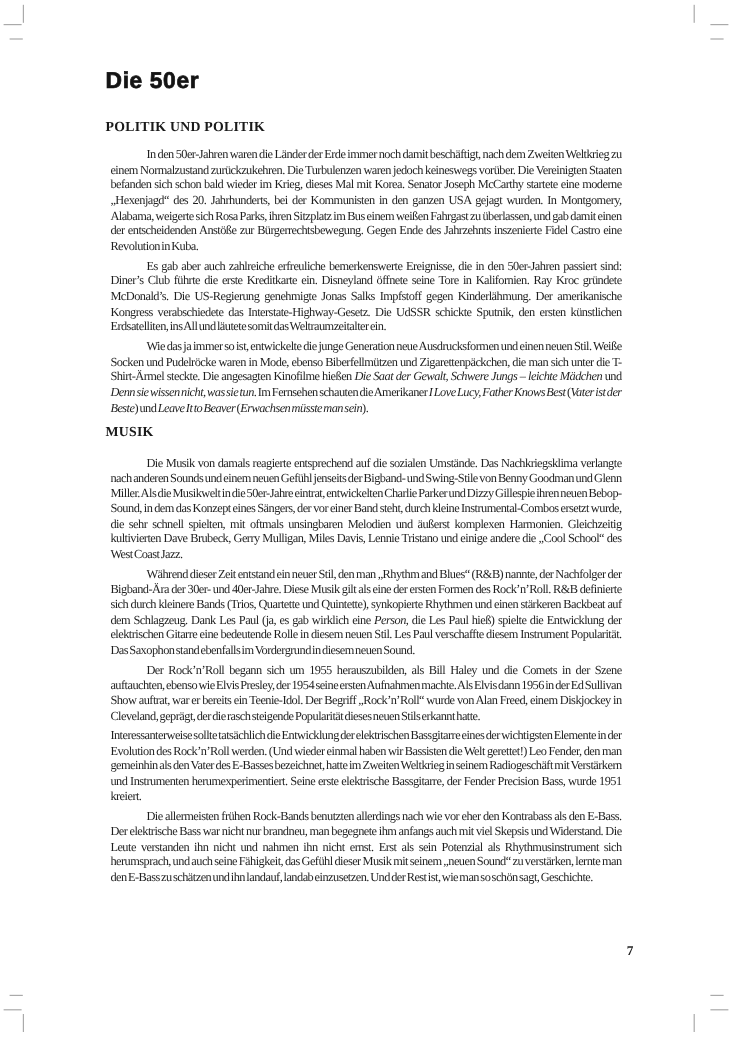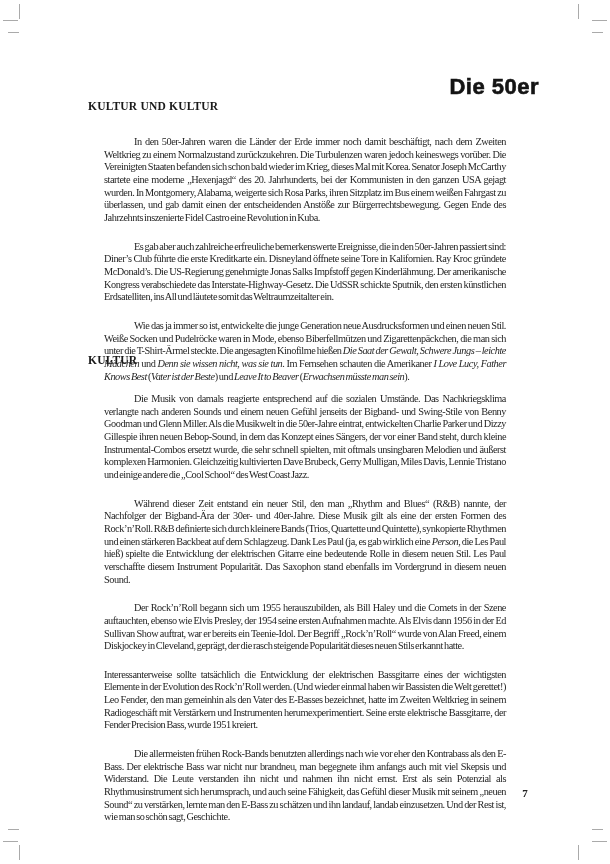--- a/index.html
+++ b/index.html
@@ -17,25 +17,25 @@
   }
   
   .cm {
     position: absolute;
     background: #aaaaaa;
   }
   
   .title {
     position: absolute;
     left: 88px; top: 57px; width: 434px;
-    margin: 17px;
-    text-align: right;
+    margin: 0;
+    text-align: left;
     font-family: "Liberation Sans", sans-serif;
     font-weight: bold;
-    font-size: 22px;
+    font-size: 19px;
     letter-spacing: 0.5px;
     color: #141414;
     -webkit-text-stroke: 0.6px #141414;
   }
   
   .sec-heading {
     position: absolute;
     left: 88px; width: 434px;
     margin: 0;
     font-family: "Liberation Serif", serif;
@@ -47,21 +47,21 @@
   .sec-heading.politik { top: 100px; }
   .sec-heading.musik   { top: 354px; }
   
   .paras {
     position: absolute;
     left: 88px; width: 434px;
   }
   .paras.politik { top: 120px; }
   .paras.musik   { top: 377px; }
   .paras p {
-    margin: 16px;
+    margin: 4px;
     font-size: 10.3px;
     line-height: 12.65px;
     letter-spacing: -0.45px;
     word-spacing: -1px;
     text-align: justify;
     text-indent: 30px;
     color: #1f1f1f;
     font-family: Liberation Serif, serif;
   }
   .paras p.no-indent { text-indent: 0; }
@@ -95,30 +95,30 @@
     <span class="cm" style="left:19px;top:845px;width:1px;height:15px"></span>
 
     <span class="cm" style="left:592px;top:829px;width:11px;height:1px"></span>
     <span class="cm" style="left:592px;top:841px;width:15px;height:1px"></span>
     <span class="cm" style="left:578px;top:845px;width:1px;height:15px"></span>
   </div>
 
   <h1 class="title">Die 50er</h1>
 
   <section>
-    <h2 class="sec-heading politik">KULTUR UND KULTUR</h2>
+    <h2 class="sec-heading politik">POLITIK UND POLITIK</h2>
     <div class="paras politik">
         <p><span>In den 50er-Jahren waren die Länder der Erde immer noch damit beschäftigt, nach dem Zweiten Weltkrieg zu einem Normalzustand zurückzukehren. Die Turbulenzen waren jedoch keineswegs vorüber. Die Vereinigten Staaten befanden sich schon bald wieder im Krieg, dieses Mal mit Korea. Senator Joseph McCarthy startete eine moderne „Hexenjagd“ des 20. Jahrhunderts, bei der Kommunisten in den ganzen USA gejagt wurden. In Montgomery, Alabama, weigerte sich Rosa Parks, ihren Sitzplatz im Bus einem weißen Fahrgast zu überlassen, und gab damit einen der entscheidenden Anstöße zur Bürgerrechtsbewegung. Gegen Ende des Jahrzehnts inszenierte Fidel Castro eine Revolution in Kuba.</span></p>
         <p><span>Es gab aber auch zahlreiche erfreuliche bemerkenswerte Ereignisse, die in den 50er-Jahren passiert sind: Diner’s Club führte die erste Kreditkarte ein. Disneyland öffnete seine Tore in Kalifornien. Ray Kroc gründete McDonald’s. Die US-Regierung genehmigte Jonas Salks Impfstoff gegen Kinderlähmung. Der amerikanische Kongress verabschiedete das Interstate-Highway-Gesetz. Die UdSSR schickte Sputnik, den ersten künstlichen Erdsatelliten, ins All und läutete somit das Weltraumzeitalter ein.</span></p>
         <p><span>Wie das ja immer so ist, entwickelte die junge Generation neue Ausdrucksformen und einen neuen Stil. Weiße Socken und Pudelröcke waren in Mode, ebenso Biberfellmützen und Zigarettenpäckchen, die man sich unter die T-Shirt-Ärmel steckte. Die angesagten Kinofilme hießen </span><i>Die Saat der Gewalt, Schwere Jungs – leichte Mädchen</i><span> und </span><i>Denn sie wissen nicht, was sie tun</i><span>. Im Fernsehen schauten die Amerikaner </span><i>I Love Lucy, Father Knows Best</i><span> (</span><i>Vater ist der Beste</i><span>) und </span><i>Leave It to Beaver</i><span> (</span><i>Erwachsen müsste man sein</i><span>).</span></p>
       </div>
   </section>
 
   <section>
-    <h2 class="sec-heading musik">KULTUR</h2>
+    <h2 class="sec-heading musik">MUSIK</h2>
     <div class="paras musik">
         <p><span>Die Musik von damals reagierte entsprechend auf die sozialen Umstände. Das Nachkriegsklima verlangte nach anderen Sounds und einem neuen Gefühl jenseits der Bigband- und Swing-Stile von Benny Goodman und Glenn Miller. Als die Musikwelt in die 50er-Jahre eintrat, entwickelten Charlie Parker und Dizzy Gillespie ihren neuen Bebop-Sound, in dem das Konzept eines Sängers, der vor einer Band steht, durch kleine Instrumental-Combos ersetzt wurde, die sehr schnell spielten, mit oftmals unsingbaren Melodien und äußerst komplexen Harmonien. Gleichzeitig kultivierten Dave Brubeck, Gerry Mulligan, Miles Davis, Lennie Tristano und einige andere die „Cool School“ des West Coast Jazz.</span></p>
         <p><span>Während dieser Zeit entstand ein neuer Stil, den man „Rhythm and Blues“ (R&amp;B) nannte, der Nachfolger der Bigband-Ära der 30er- und 40er-Jahre. Diese Musik gilt als eine der ersten Formen des Rock’n’Roll. R&amp;B definierte sich durch kleinere Bands (Trios, Quartette und Quintette), synkopierte Rhythmen und einen stärkeren Backbeat auf dem Schlagzeug. Dank Les Paul (ja, es gab wirklich eine </span><i>Person</i><span>, die Les Paul hieß) spielte die Entwicklung der elektrischen Gitarre eine bedeutende Rolle in diesem neuen Stil. Les Paul verschaffte diesem Instrument Popularität. Das Saxophon stand ebenfalls im Vordergrund in diesem neuen Sound.</span></p>
         <p><span>Der Rock’n’Roll begann sich um 1955 herauszubilden, als Bill Haley und die Comets in der Szene auftauchten, ebenso wie Elvis Presley, der 1954 seine ersten Aufnahmen machte. Als Elvis dann 1956 in der Ed Sullivan Show auftrat, war er bereits ein Teenie-Idol. Der Begriff „Rock’n’Roll“ wurde von Alan Freed, einem Diskjockey in Cleveland, geprägt, der die rasch steigende Popularität dieses neuen Stils erkannt hatte.</span></p>
         <p class="no-indent"><span>Interessanterweise sollte tatsächlich die Entwicklung der elektrischen Bassgitarre eines der wichtigsten Elemente in der Evolution des Rock’n’Roll werden. (Und wieder einmal haben wir Bassisten die Welt gerettet!) Leo Fender, den man gemeinhin als den Vater des E-Basses bezeichnet, hatte im Zweiten Weltkrieg in seinem Radiogeschäft mit Verstärkern und Instrumenten herumexperimentiert. Seine erste elektrische Bassgitarre, der Fender Precision Bass, wurde 1951 kreiert.</span></p>
         <p><span>Die allermeisten frühen Rock-Bands benutzten allerdings nach wie vor eher den Kontrabass als den E-Bass. Der elektrische Bass war nicht nur brandneu, man begegnete ihm anfangs auch mit viel Skepsis und Widerstand. Die Leute verstanden ihn nicht und nahmen ihn nicht ernst. Erst als sein Potenzial als Rhythmusinstrument sich herumsprach, und auch seine Fähigkeit, das Gefühl dieser Musik mit seinem „neuen Sound“ zu verstärken, lernte man den E-Bass zu schätzen und ihn landauf, landab einzusetzen. Und der Rest ist, wie man so schön sagt, Geschichte.</span></p>
       </div>
   </section>
 
   <div class="page-number">7</div>

